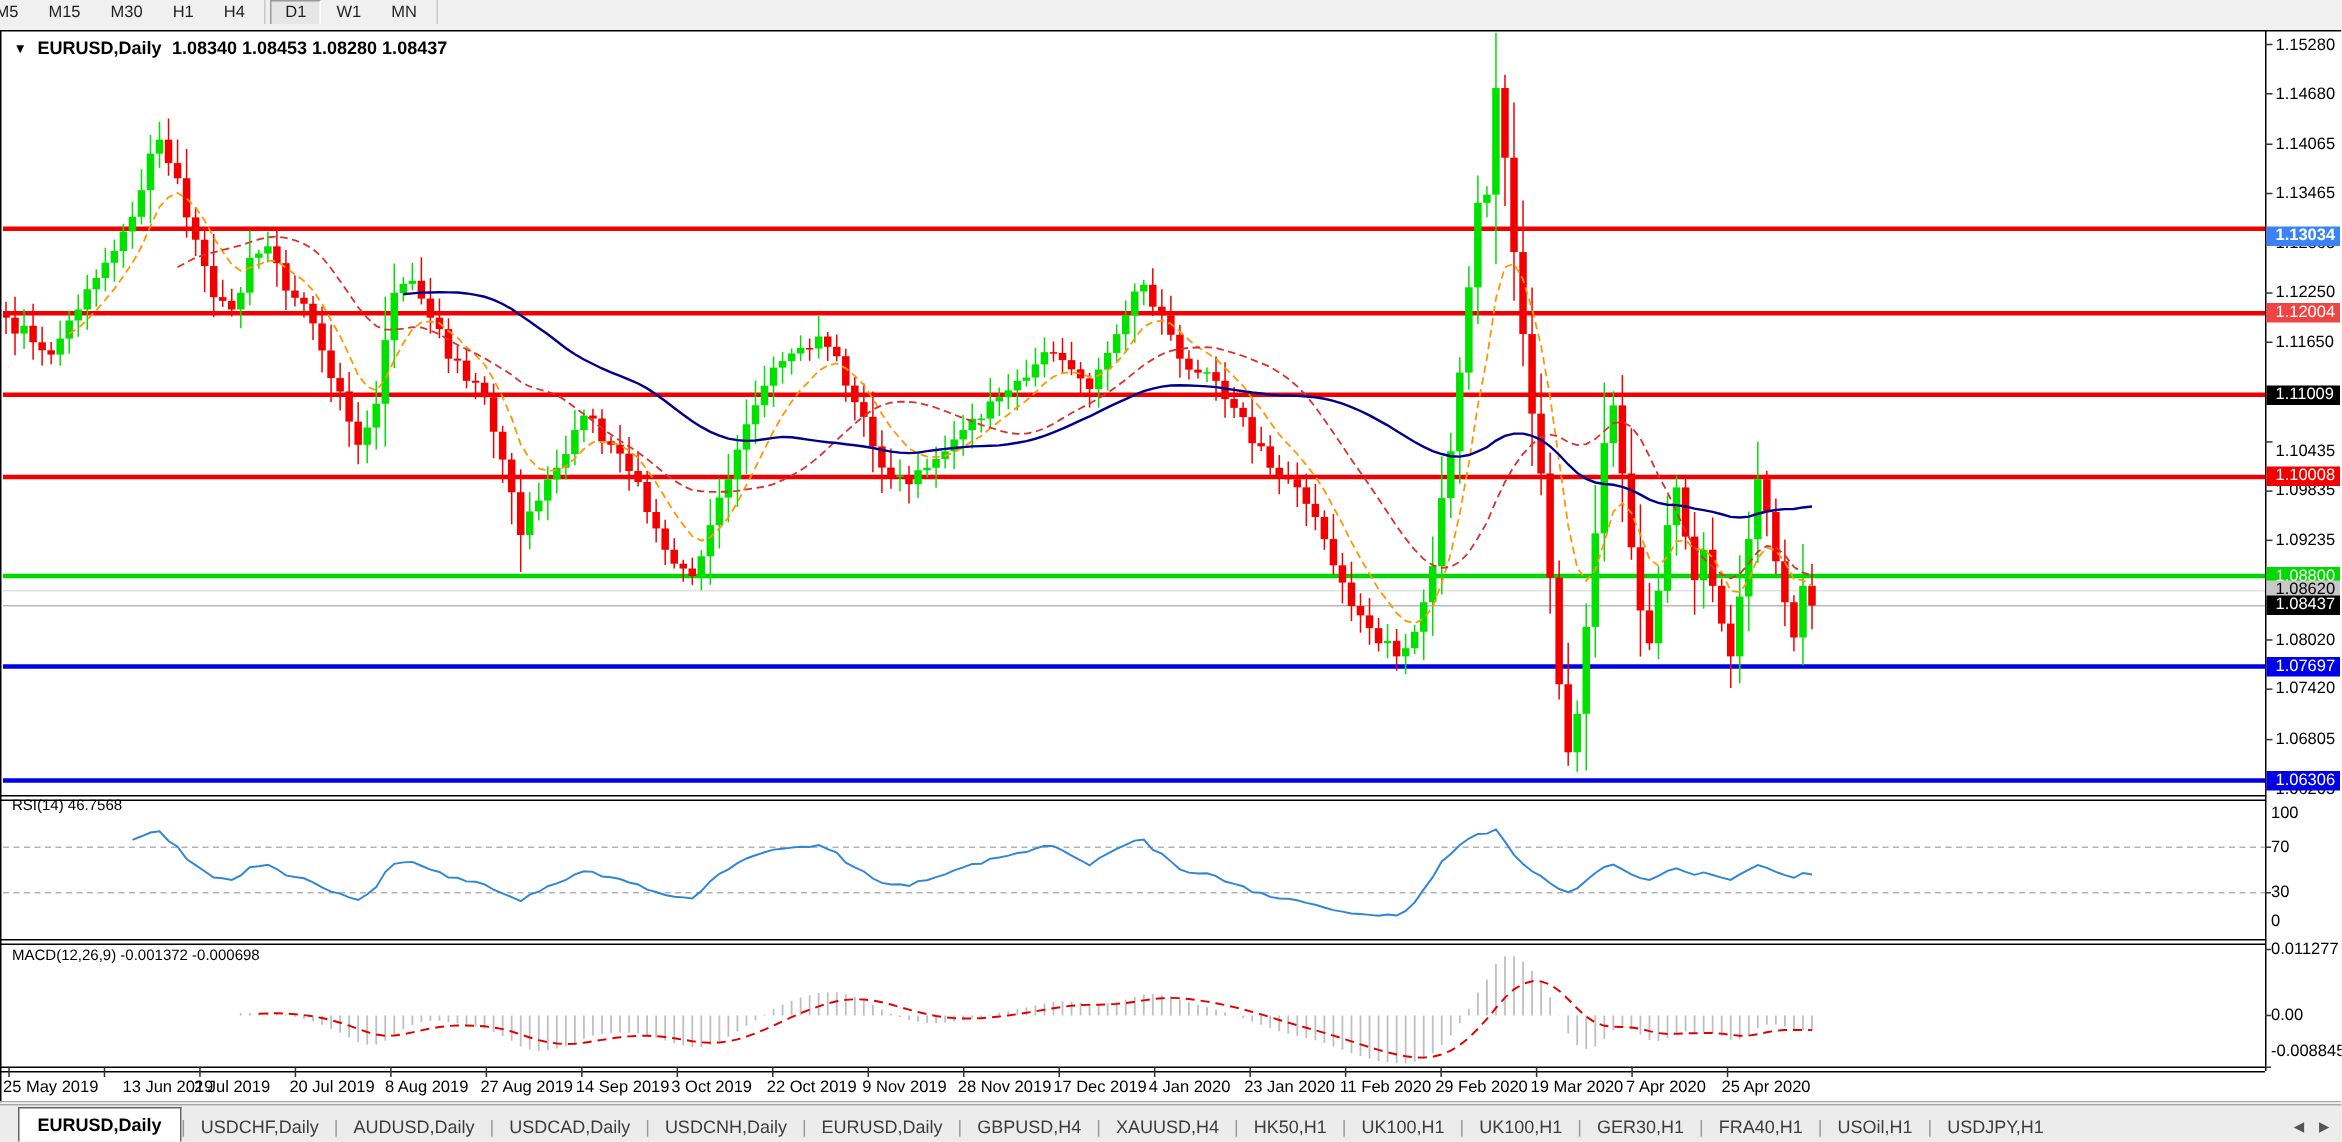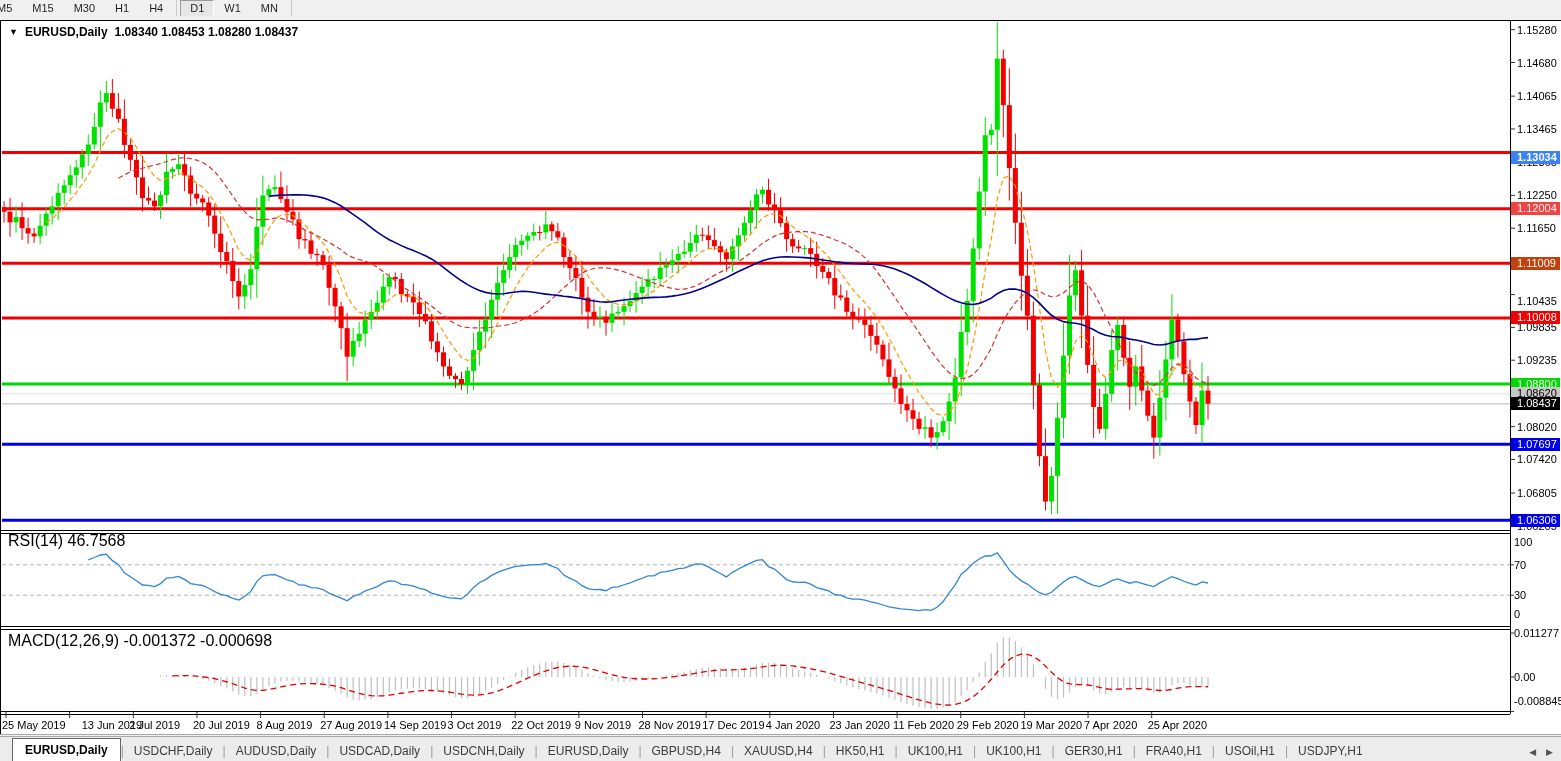--- a/index.html
+++ b/index.html
@@ -14,21 +14,21 @@
   .tf.active{background:#e6e6e6;border:1px solid #9a9a9a;border-right-color:#fff;border-bottom-color:#fff;padding:0 9px;}
   .tsep{width:1px;height:17px;background:#c9c9c9;margin:0 3px;}
 
   
   #chartwin{position:absolute;left:0;top:20px;width:1561px;height:715px;background:#ffffff;}
   #cv{position:absolute;left:0;top:0;}
 
   #title{position:absolute;left:9px;top:5px;z-index:5;font-size:12px;font-weight:bold;color:#000;display:flex;align-items:center;}
   #title .tri{font-size:9px;margin-right:7px;color:#000;}
   #title .num{margin-left:7px;font-weight:bold;}
-  .panlabel{position:absolute;z-index:5;font-size:16px;color:#000;}
+  .panlabel{position:absolute;z-index:5;font-size:10px;color:#000;}
 
   
   .plabel{position:absolute;left:1517px;z-index:4;font-size:11px;color:#000;height:13px;line-height:13px;}
   .pbox{position:absolute;left:1511px;z-index:4;font-size:11px;height:13px;line-height:13px;
     width:49px;text-align:left;padding-left:6px;box-sizing:border-box;}
   .dlabel{position:absolute;z-index:4;font-size:11px;color:#000;top:699px;white-space:nowrap;}
   .ilabel{position:absolute;left:1514px;z-index:4;font-size:11px;color:#000;height:12px;line-height:12px;}
 
   
   #tabbar{position:absolute;left:0;top:736px;width:1561px;height:25px;background:#ececec;
@@ -740,21 +740,21 @@
         <div class="plabel" style="top: 202.177px;">1.11650</div>
         <div class="plabel" style="top: 275px; text-align: center;">1.10435</div>
         <div class="plabel" style="top: 301.412px;">1.09835</div>
         <div class="plabel" style="top: 334.217px;">1.09235</div>
         <div class="plabel" style="top: 400.646px;">1.08020</div>
         <div class="plabel" style="top: 433.451px;">1.07420</div>
         <div class="plabel" style="top: 467.076px;">1.06805</div>
         <div class="plabel" style="top: 499.881px;">1.06205</div>
         <div class="pbox" style="top: 131px; background: #3b82f6; color: rgb(255, 255, 255); font-weight: bold;">1.13034</div>
         <div class="pbox" style="top: 182.322px; background: #ef4444; color: rgb(255, 255, 255);">1.12004</div>
-        <div class="pbox" style="top: 236.724px; background: #c2410c; color: rgb(255, 255, 255);">1.11009</div>
+        <div class="pbox" style="top: 236.724px; background: #000000; color: rgb(255, 255, 255);">1.11009</div>
         <div class="pbox" style="top: 291.453px; background: rgb(242, 0, 0); color: rgb(255, 255, 255);">1.10008</div>
         <div class="pbox" style="top: 357.5px; background: rgb(0, 217, 0); color: rgb(255, 255, 255);">1.08800</div>
         <div class="pbox" style="top: 367.341px; background: rgb(200, 200, 200); color: rgb(0, 0, 0);">1.08620</div>
         <div class="pbox" style="top: 377.347px; background: rgb(0, 0, 0); color: rgb(255, 255, 255);">1.08437</div>
         <div class="pbox" style="top: 417.806px; background: rgb(0, 0, 232); color: rgb(255, 255, 255);">1.07697</div>
         <div class="pbox" style="top: 493.859px; background: rgb(0, 0, 232); color: rgb(255, 255, 255);">1.06306</div>
       </div>
     <div id="iaxis">
         <div class="ilabel" style="top: 516px;">100</div>
         <div class="ilabel" style="top: 538.8px;">70</div>

